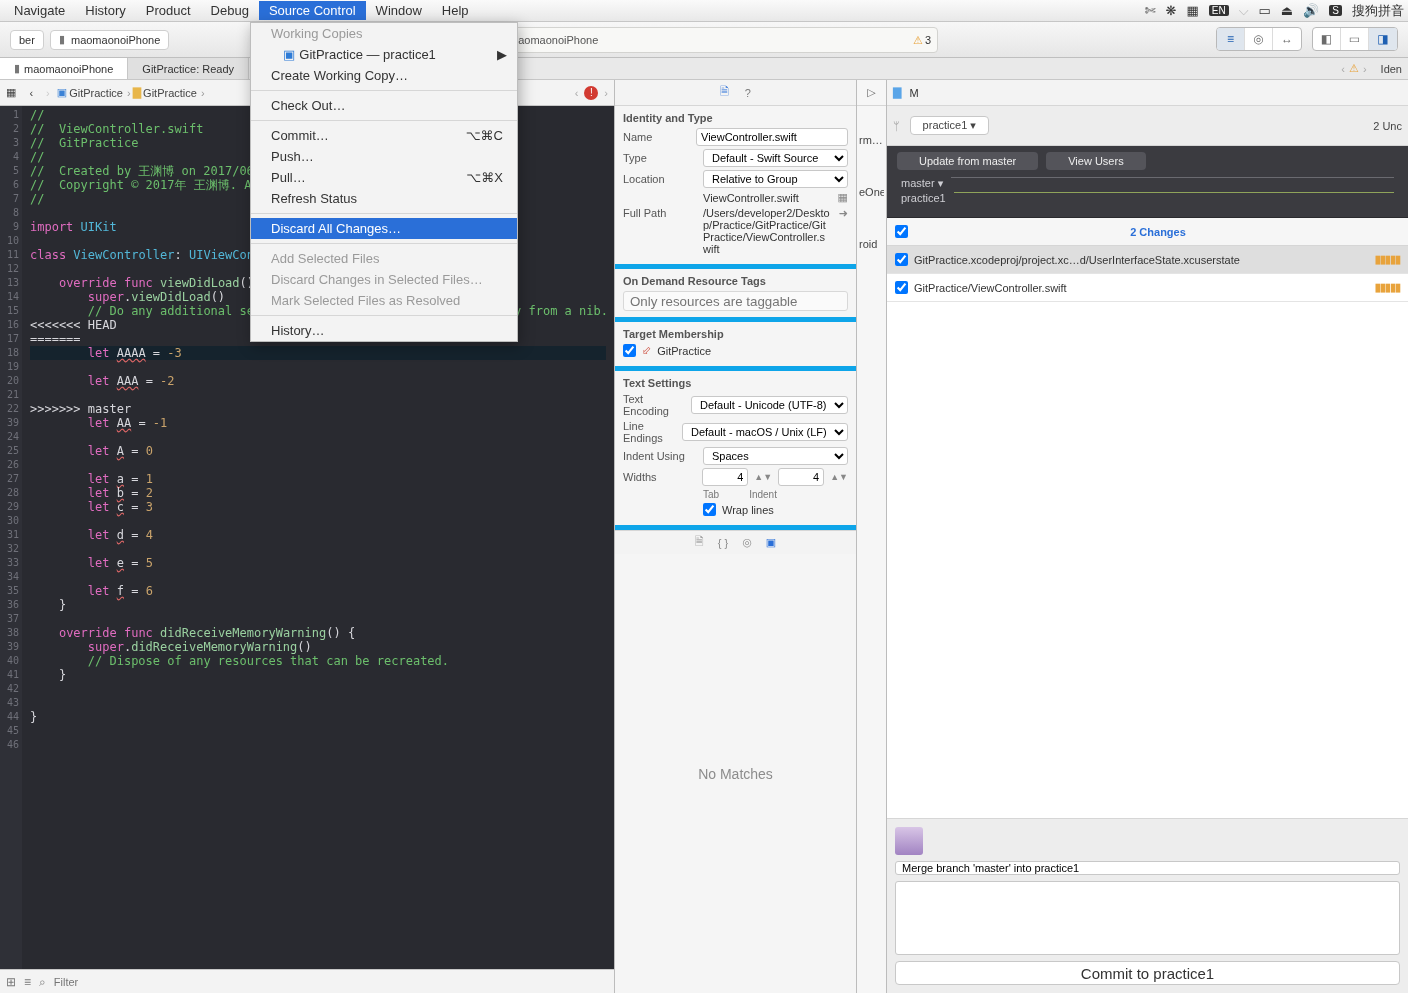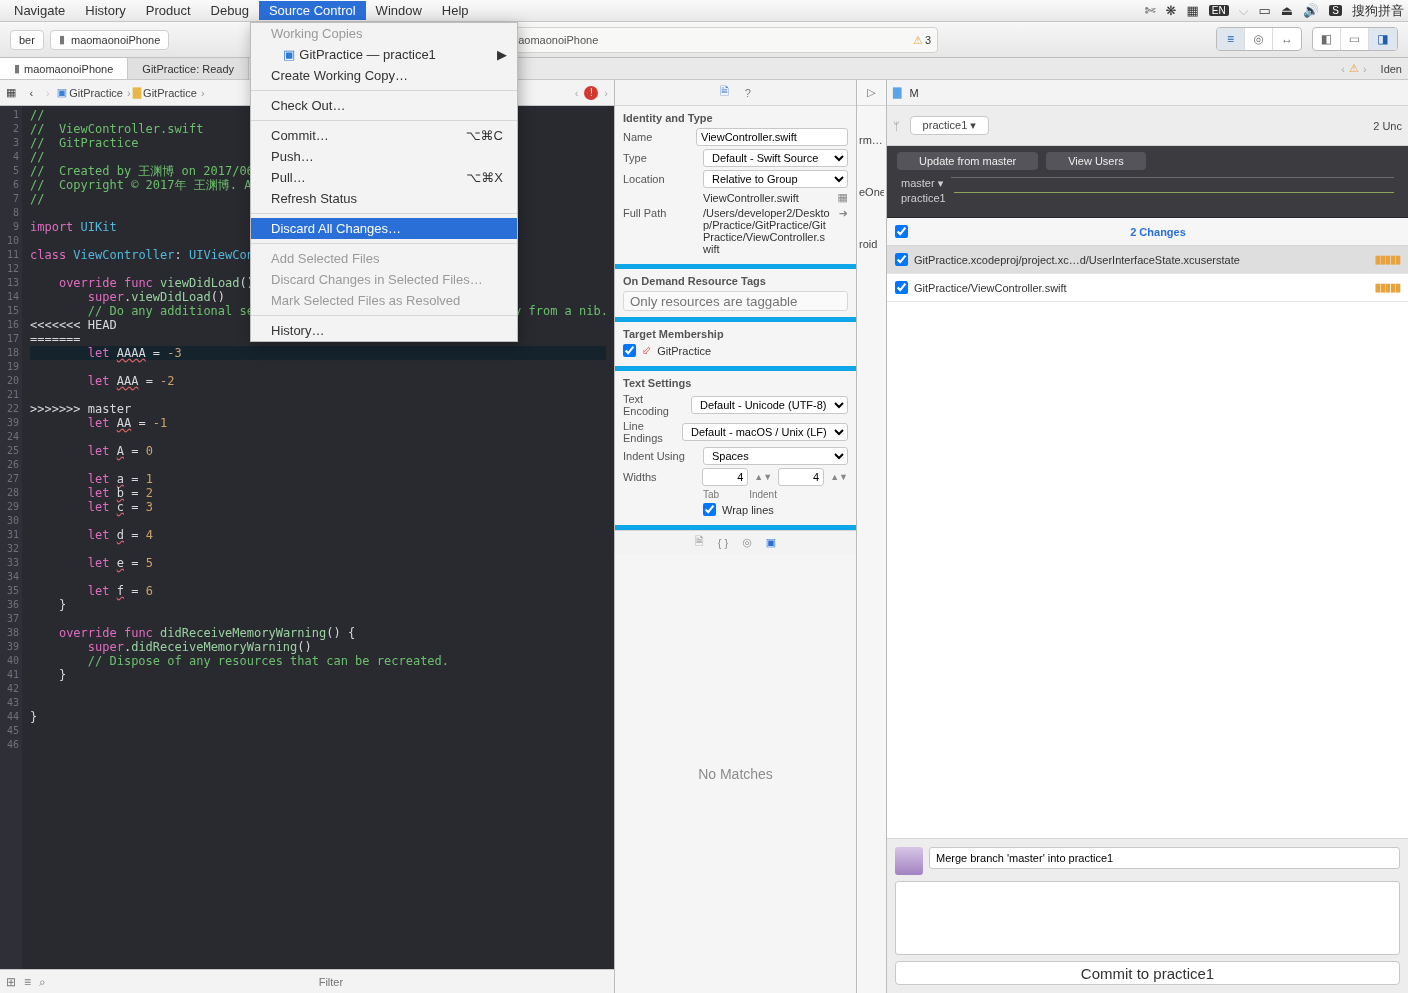--- a/index.html
+++ b/index.html
@@ -64,21 +64,21 @@
 .tok-comment { color: #6cbf6c; }
 .tok-key { color: #e06cc0; }
 .tok-type { color: #52b7d8; }
 .tok-func { color: #9ad1a0; }
 .tok-num { color: #c9a36b; }
 .tok-under { text-decoration: underline wavy #d66; }
 .current-bg { background: #15232d; display: inline-block; width: 100%;}
 .codetext .cline { height: 14px; display: block;}
 
 .ed-bottom { height: 24px; background: #f3f3f3; border-top: 1px solid #c7c7c7; display: flex; align-items: center; gap: 8px; padding: 0 6px; color: #7a7a7a; font-size: 12px;}
-.ed-bottom input { border: none; background: transparent; font-size: 11px; flex: 1; outline: none; color: #666; text-align: center;}
+.ed-bottom input { border: none; background: transparent; font-size: 11px; flex: 1; outline: none; color: #666;}
 .ed-bottom .fil-ico { color: #8a8a8a; }
 
 
 .inspector-col { width: 242px; background: #f5f5f5; border-right: 1px solid #bcbcbc; display: flex; flex-direction: column; font-size: 11px; }
 .insp-topbar { height: 26px; background: #f3f3f3; border-bottom: 1px solid #d6d6d6; display: flex; align-items: center; justify-content: center; gap: 16px; color: #7a7a7a; }
 .insp-topbar .sel { color: #2a6fd8; }
 .insp-section { padding: 6px 8px; border-bottom: 5px solid #0ea5e9; }
 .insp-section .sec-title { font-weight: 600; color: #555; margin-bottom: 4px; }
 .form-row { display: flex; align-items: center; margin: 3px 0; gap: 6px;}
 .form-row .lbl { width: 74px; text-align: left; color: #555; }
@@ -106,21 +106,21 @@
 .vc-dark .branchline { padding: 1px 14px; display:flex; align-items:flex-start; font-size:11px; color:#cfcfd4;}
 .vc-dark .branchline .rule { flex:1; height:1px; background:#6a6a70; margin-left:8px;}
 .vc-changehead { height: 28px; background: #f6f6f6; border-bottom: 1px solid #d6d6d6; display:flex; align-items:center; padding: 0 8px;}
 .vc-changehead .chk { margin-right: 8px;}
 .vc-changehead .cnt { flex:1; text-align:center; color:#2a6fd8; font-weight:600;}
 .vc-file { height: 28px; background: #fff; border-bottom: 1px solid #e4e4e4; display:flex; align-items:center; padding: 0 8px; gap: 6px; font-size: 11px;}
 .vc-file.sel { background: #dedede; }
 .vc-file .bars { margin-left: auto; color: #e8a33c; letter-spacing: -1px; font-weight: bold;}
 .vc-spacer { flex:1; background:#fff; }
 .vc-commit { border-top: 1px solid #d6d6d6; padding: 8px; background: #ededed; display:flex; flex-direction:column; gap:6px;}
-.vc-commit .msgrow { display:flex; gap: 6px;}
+.vc-commit .msgrow { display:flex; gap: 6px; flex-direction: column;}
 .vc-commit .avatar { width: 28px; height: 28px; background: linear-gradient(#d8c5e6,#a183c2); border-radius: 3px;}
 .vc-commit input.msg { flex:1; height: 22px; border:1px solid #c8c8c8; border-radius:3px; padding:0 6px; font-size:11px;}
 .vc-commit textarea { width: 100%; height: 74px; border:1px solid #c8c8c8; border-radius:3px; resize:none; font-size:11px; padding: 4px;}
 .vc-commit .commit-btn { height: 24px; border:1px solid #c8c8c8; border-radius:4px; background:#fff; display:flex; align-items:center; justify-content:center; font-size:15px; color:#333;}
 </style>
 </head>
 <body>
 
 <div class="menubar">
   <div class="menu-item">Navigate</div>

